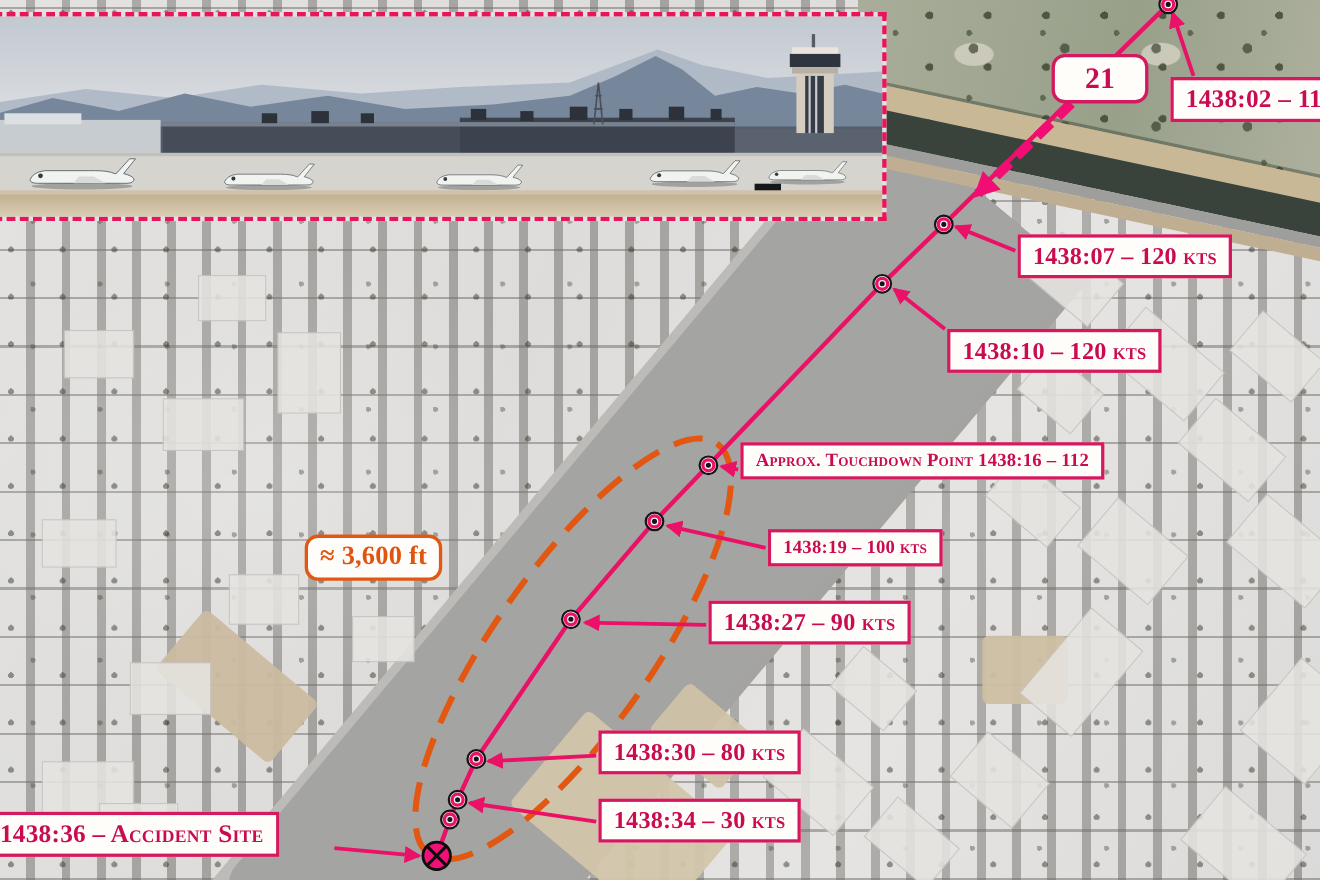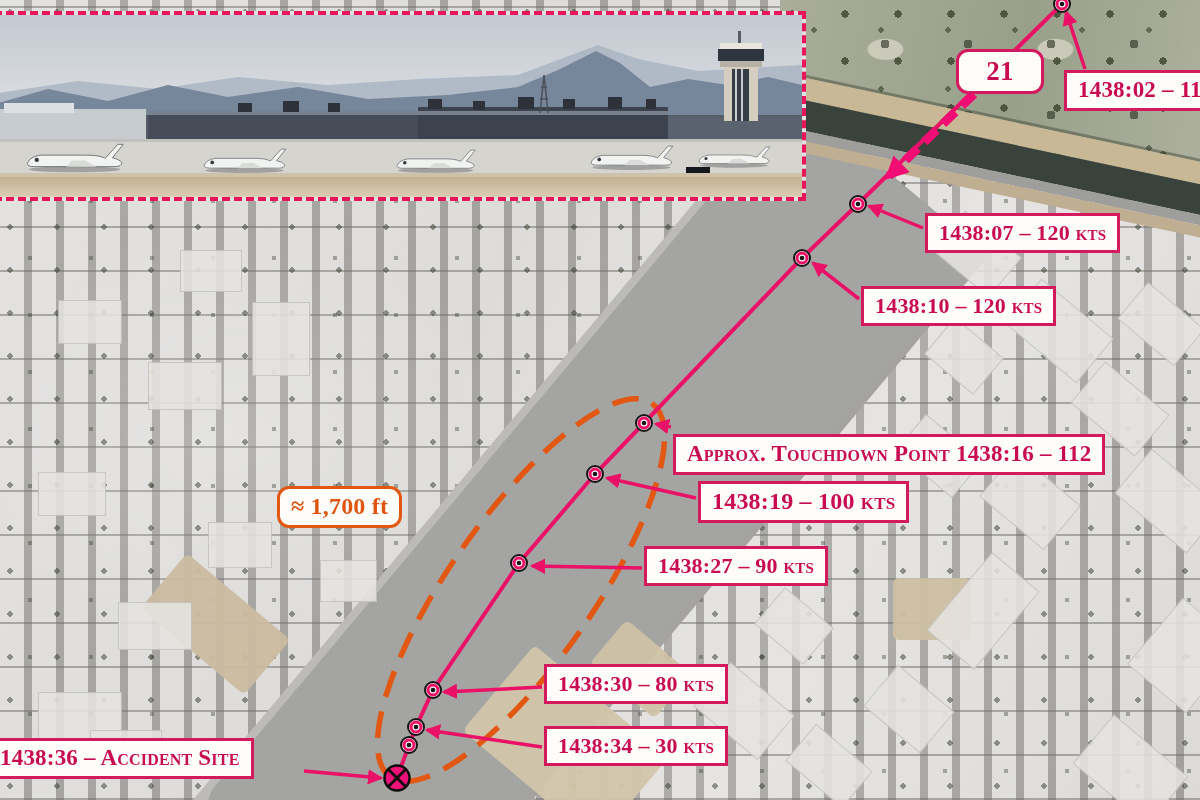--- a/index.html
+++ b/index.html
@@ -189,28 +189,28 @@
       <circle cx="409" cy="745" r="2.3" fill="#151515"></circle>
       <circle cx="397" cy="778" r="12.5" fill="#ee1278" stroke="#0d0d0d" stroke-width="2.5"></circle>
       <line x1="388.2" y1="769.2" x2="405.8" y2="786.8" stroke="#0d0d0d" stroke-width="2.8"></line>
       <line x1="388.2" y1="786.8" x2="405.8" y2="769.2" stroke="#0d0d0d" stroke-width="2.8"></line>
     </svg>
 
   <div class="labels" id="labels">
       <div class="lbl nocaps center" style="left: 956px; top: 49px; font-size: 27px; min-width: 60px;">21</div>
       <div class="lbl" style="left: 1064px; top: 70px; font-size: 23px;">1438:02 – 11</div>
       <div class="lbl" style="left: 925px; top: 213px; font-size: 22px;">1438:07 – 120 kts</div>
-      <div class="lbl" style="left: 861px; top: 286px; font-size: 22px;">1438:10 – 120 kts</div>
-      <div class="lbl" style="left: 673px; top: 402px; font-size: 23px; margin-top: 32px;">Approx. Touchdown Point 1438:16 – 112</div>
-      <div class="lbl" style="left: 698px; top: 481px; font-size: 24px;">1438:19 – 100 kts</div>
+      <div class="lbl" style="left: 861px; top: 299px; font-size: 22px;">1438:10 – 120 kts</div>
+      <div class="lbl" style="left: 673px; top: 402px; font-size: 17px;">Approx. Touchdown Point 1438:16 – 112</div>
+      <div class="lbl" style="left: 698px; top: 481px; font-size: 17px;">1438:19 – 100 kts</div>
       <div class="lbl" style="left: 644px; top: 546px; font-size: 22px; text-align: center;">1438:27 – 90 kts</div>
       <div class="lbl" style="left: 544px; top: 664px; font-size: 22px;">1438:30 – 80 kts</div>
       <div class="lbl" style="left: 544px; top: 726px; font-size: 22px;">1438:34 – 30 kts</div>
       <div class="lbl" style="left: -14px; top: 738px; font-size: 23px;">1438:36 – Accident Site</div>
-      <div class="lbl nocaps orange" style="left: 277px; top: 486px; font-size: 24px;">≈ 1,700 ft</div>
+      <div class="lbl nocaps orange" style="left: 277px; top: 486px; font-size: 24px;">≈ 3,600 ft</div>
     </div>
 
   <figure class="inset">
     <svg viewBox="0 0 804 182">
       <defs>
         <linearGradient id="skyg" x1="0" y1="0" x2="0" y2="1">
           <stop offset="0" stop-color="#c3c9d1"></stop>
             <stop offset="1" stop-color="#e3e5e7"></stop>
         </linearGradient>
         <linearGradient id="dirtg" x1="0" y1="0" x2="0" y2="1">

